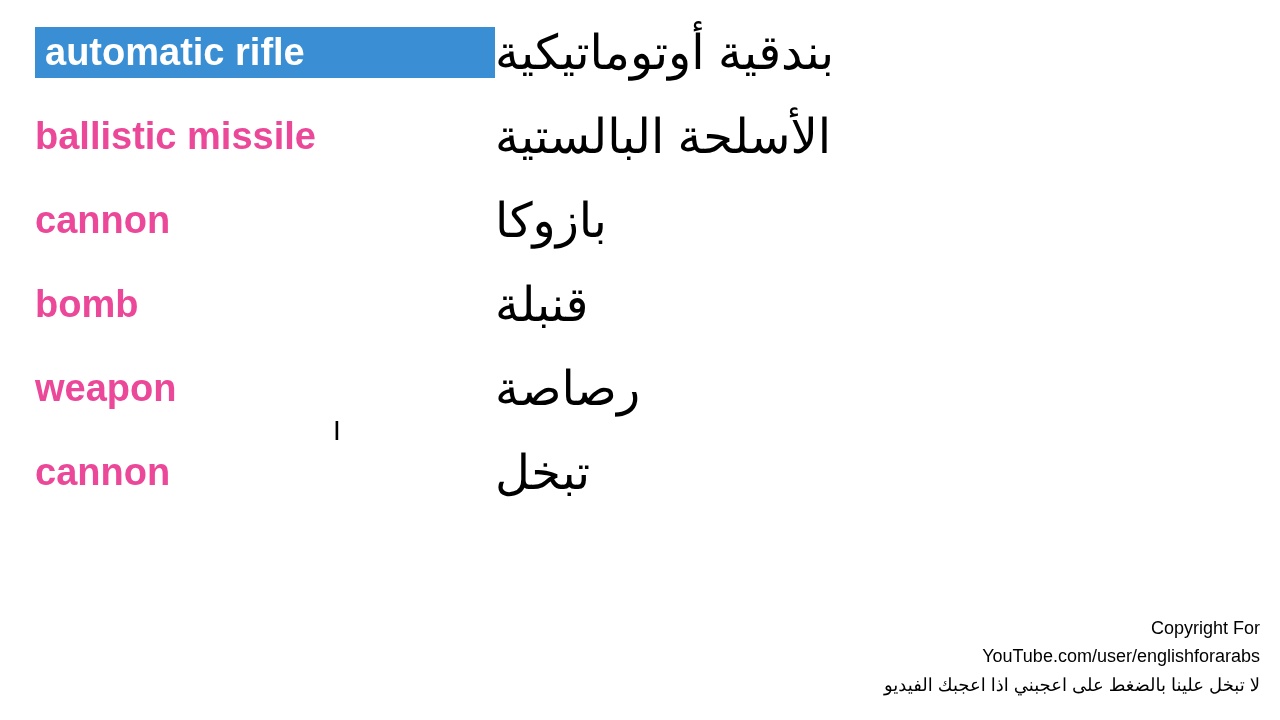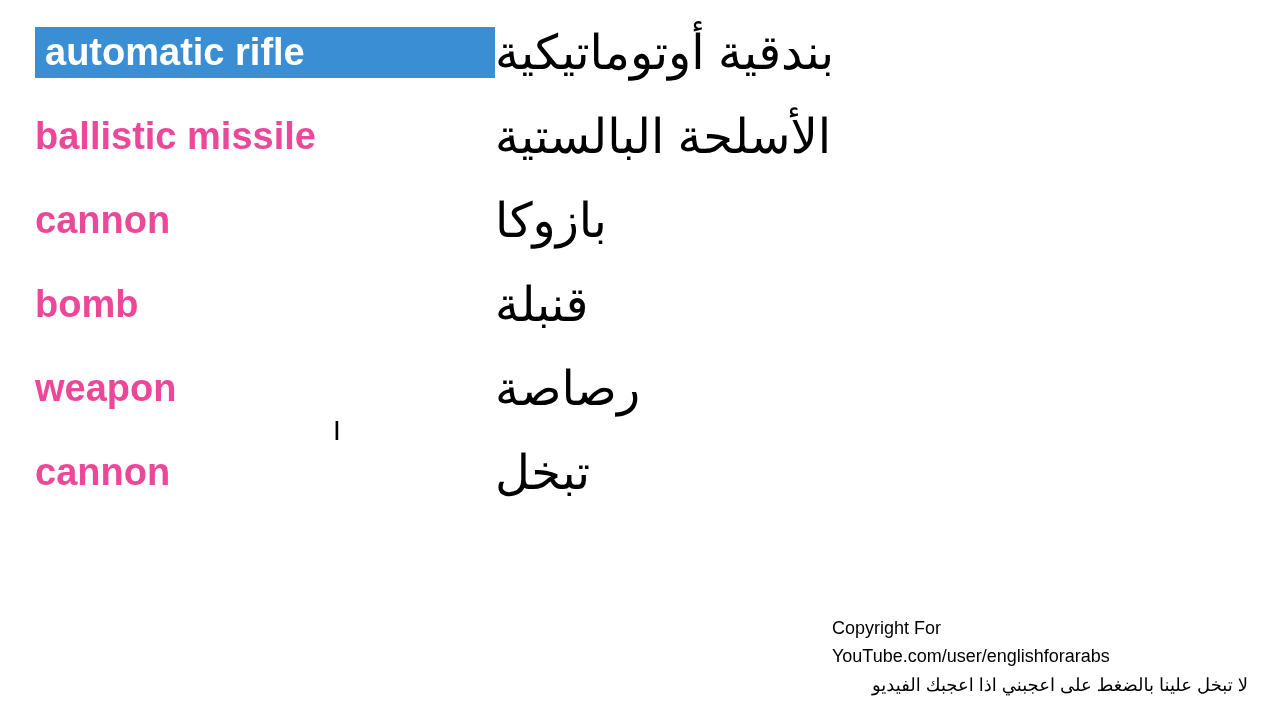--- a/index.html
+++ b/index.html
@@ -59,22 +59,22 @@
       left: 333px;
       font-size: 28px;
       color: #000000;
       font-weight: 300;
       pointer-events: none;
     }
 
     .copyright {
       position: absolute;
       bottom: 20px;
-      right: 32px;
-      text-align: left;
+      right: 20px;
+      text-align: right;
       font-size: 18px;
       color: #000000;
       line-height: 1.6;
       direction: ltr;
     }
 
     .copyright-arabic {
       direction: rtl;
       font-size: 18px;
       color: #000000;

